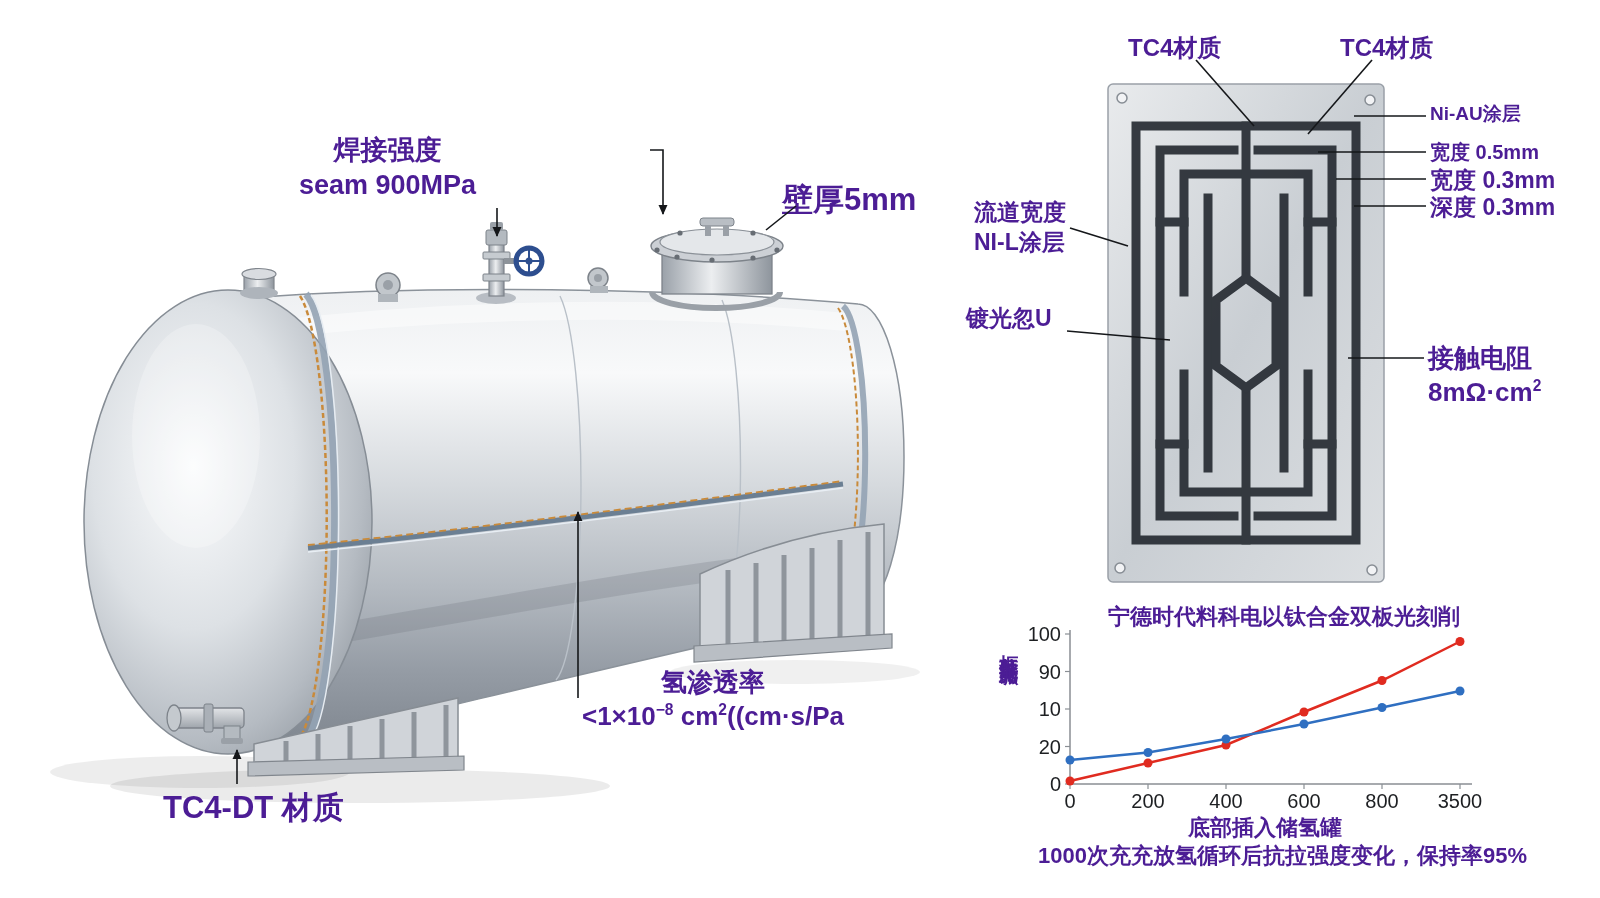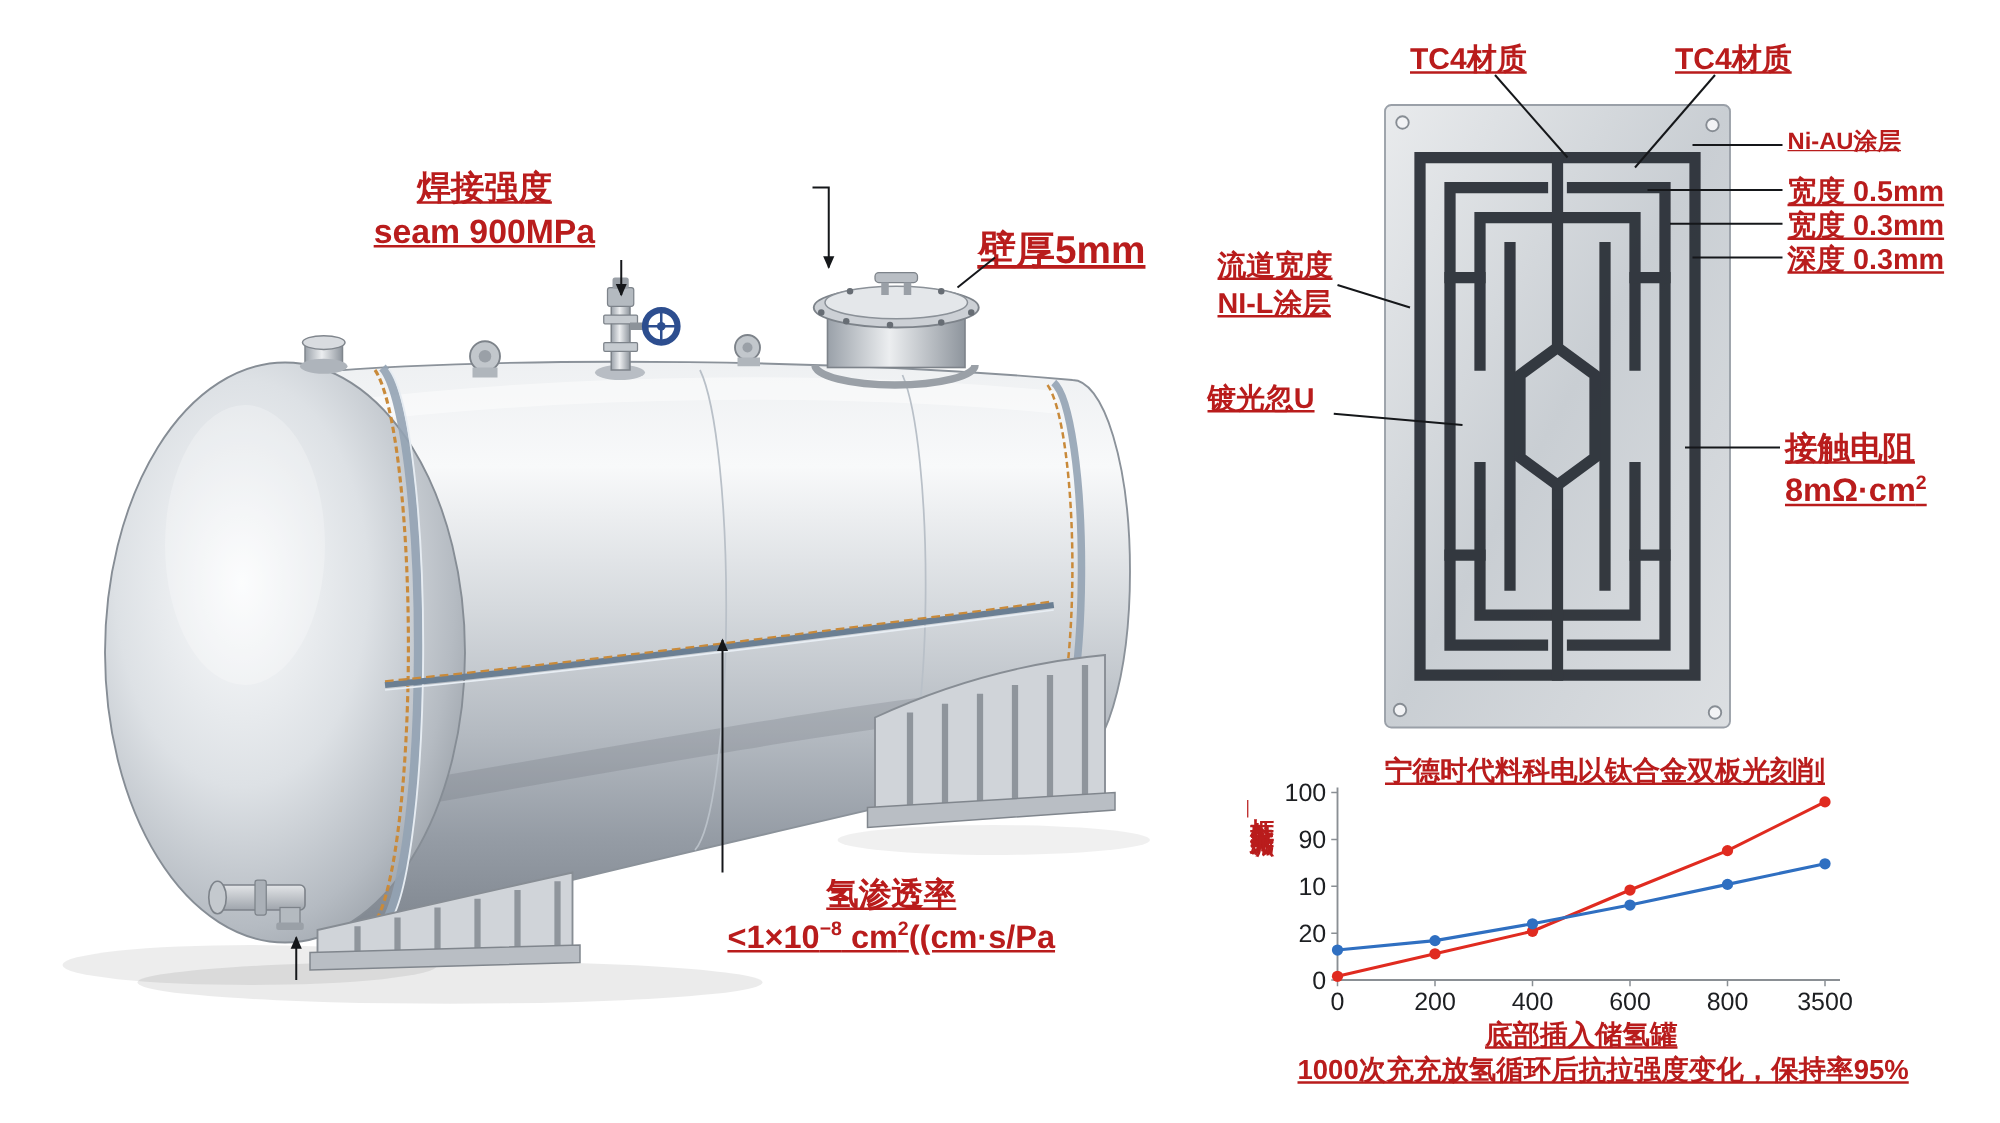--- a/index.html
+++ b/index.html
@@ -1,19 +1,19 @@
 <!DOCTYPE html>
 <html><head>
 <meta charset="utf-8">
 <style>
   html,body{margin:0;padding:0;background:#fff;}
   .canvas{position:relative;width:1600px;height:898px;background:#ffffff;overflow:hidden;
           font-family:"Liberation Sans",sans-serif;color:#0d0e10;}
   .abs{position:absolute;}
-  .lbl{position:absolute;font-weight:600;line-height:1.3;white-space:nowrap;color:#b91c1c;text-decoration:underline;}
+  .lbl{position:absolute;font-weight:600;line-height:1.3;white-space:nowrap;color:#4c1d95;}
   .center{text-align:center;}
   sup{font-size:0.6em;}
   svg{display:block;}
   .vlabel{writing-mode:vertical-rl;letter-spacing:2px;}
 </style>
 </head>
 <body>
 
 <div class="canvas">
 
@@ -197,32 +197,33 @@
   </svg>
 
   <div class="lbl center" style="left:290px;top:133px;width:195px;font-size:27px;">
     <div>焊接强度</div>
     <div>seam 900MPa</div>
   </div>
 
 
   <div class="lbl" style="left:782px;top:180px;font-size:31px;">壁厚5mm</div>
 
-  <div class="lbl center" style="left:548px;top:666px;width:330px;font-size:26px;margin-top:33px;">
+  <div class="lbl center" style="left:548px;top:666px;width:330px;font-size:26px;">
     <div>氢渗透率</div>
     <div>
       <span>&lt;1×10</span><sup>−8</sup><span> cm</span><sup>2</sup><span>((cm·s/Pa</span>
     </div>
   </div>
 
+  <div class="lbl" style="left:163px;top:788px;font-size:31px;">TC4-DT 材质</div>
 
   <div class="lbl" style="left:1128px;top:32px;font-size:24px;">TC4材质</div>
   <div class="lbl" style="left:1340px;top:32px;font-size:24px;">TC4材质</div>
   <div class="lbl" style="left:1430px;top:102px;font-size:19px;">Ni-AU涂层</div>
-  <div class="lbl" style="left:1430px;top:139px;font-size:23px;">宽度 0.5mm</div>
+  <div class="lbl" style="left:1430px;top:139px;font-size:20px;">宽度 0.5mm</div>
   <div class="lbl" style="left:1430px;top:166px;font-size:23px;">宽度 0.3mm</div>
   <div class="lbl" style="left:1430px;top:193px;font-size:23px;">深度 0.3mm</div>
 
   <div class="lbl" style="left:974px;top:198px;font-size:23px;">
     <div>流道宽度</div>
     <div>NI-L涂层</div>
   </div>
 
   <div class="lbl" style="left:966px;top:304px;font-size:23px;">镀光忽U</div>
 

